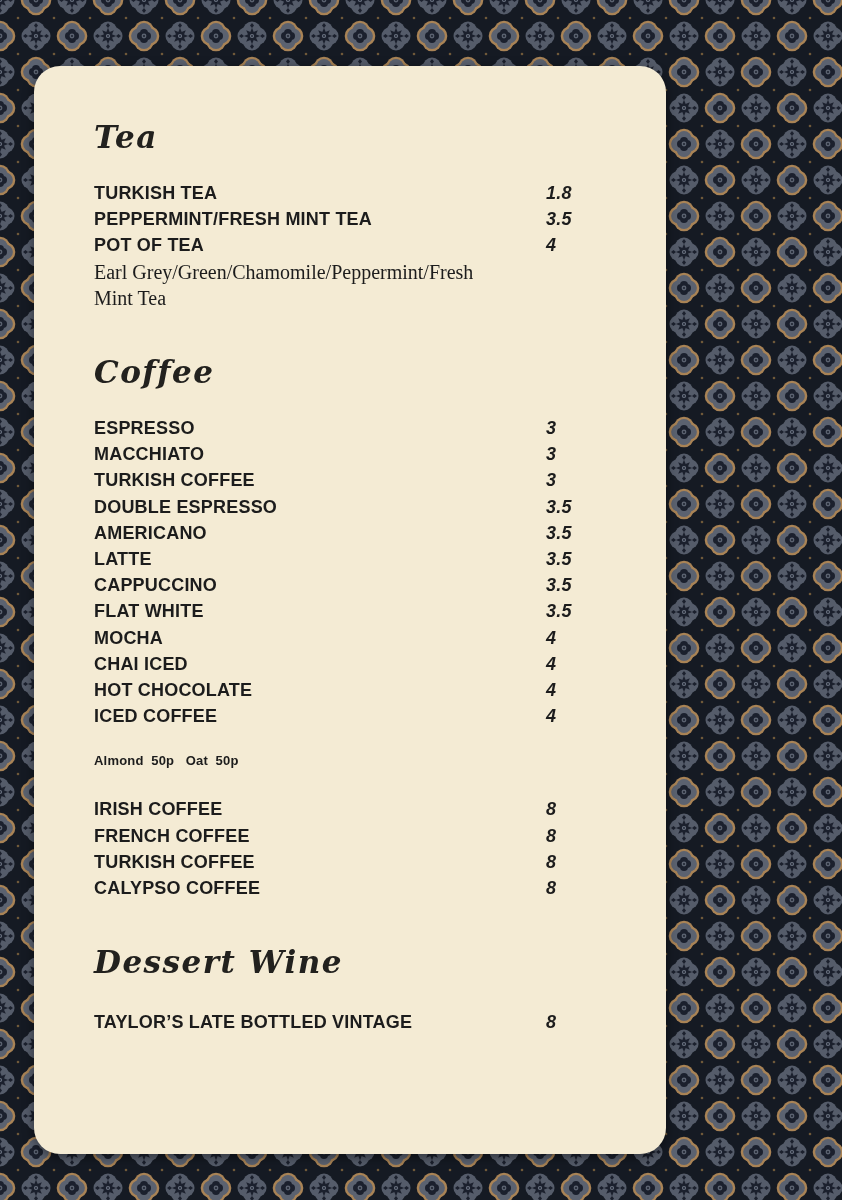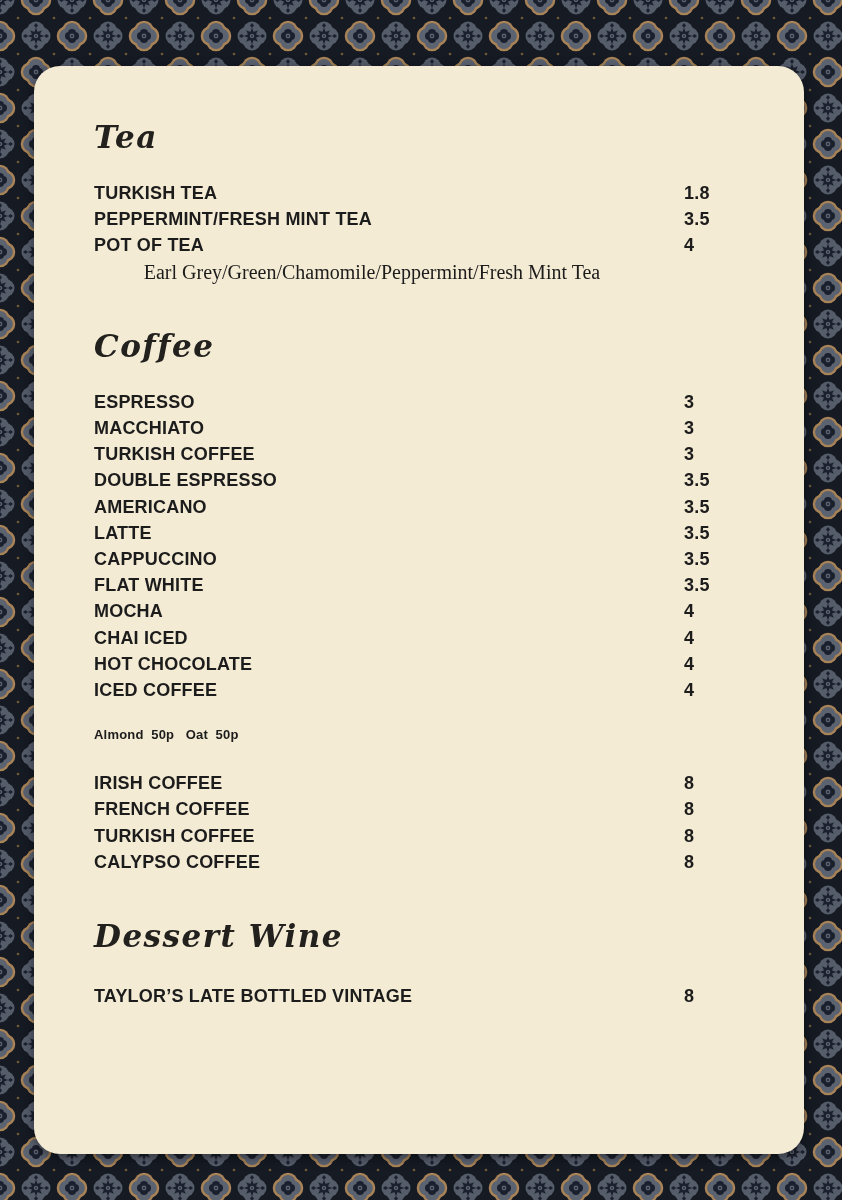--- a/index.html
+++ b/index.html
@@ -5,21 +5,21 @@
   html, body { margin: 0; padding: 0; }
   body {
     width: 842px; height: 1200px;
     position: relative; overflow: hidden;
     background: #151a23;
     font-family: "Liberation Sans", sans-serif;
   }
   .bg-svg { position: absolute; left: 0; top: 0; }
   .card {
     position: absolute; left: 34px; top: 66px;
-    width: 770px; height: 1088px;
+    width: 632px; height: 1088px;
     box-sizing: border-box;
     padding: 50px 60px 0 60px;
     background: #f4ebd4;
     border-radius: 26px;
     box-shadow: 0 3px 12px rgba(0,0,0,0.45);
     color: #1c1c1c;
   }
   .script-heading {
     font-family: "DejaVu Serif", serif;
     font-style: italic;
@@ -33,24 +33,24 @@
   .rows { margin-top: 22px; }
   .row {
     display: flex; align-items: baseline;
     line-height: 26.2px;
     font-size: 18px; font-weight: 700;
     letter-spacing: 0.2px;
     font-stretch: semi-condensed;
     gap: 34px;
   }
   .row .name { flex: 1 1 auto; }
-  .row .price { flex: 0 0 60px; width: 60px; }
+  .row .price { flex: 0 0 60px; width: 60px; font-style: italic; }
   .row.serif {
     font-family: "Liberation Serif", serif;
-    font-weight: 400; font-size: 20px; letter-spacing: 0; text-align: center;
+    font-weight: 400; font-size: 20px; letter-spacing: 0;
   }
   .milk-note {
     margin-top: 24px;
     font-size: 13px; font-weight: 700;
     white-space: pre;
     letter-spacing: 0.2px;
   }
   .sec-coffee .script-heading  { margin-top: 40px; }
   .sec-coffee .rows            { }
   .sec-liqueur .script-heading { margin-top: 16px; }

